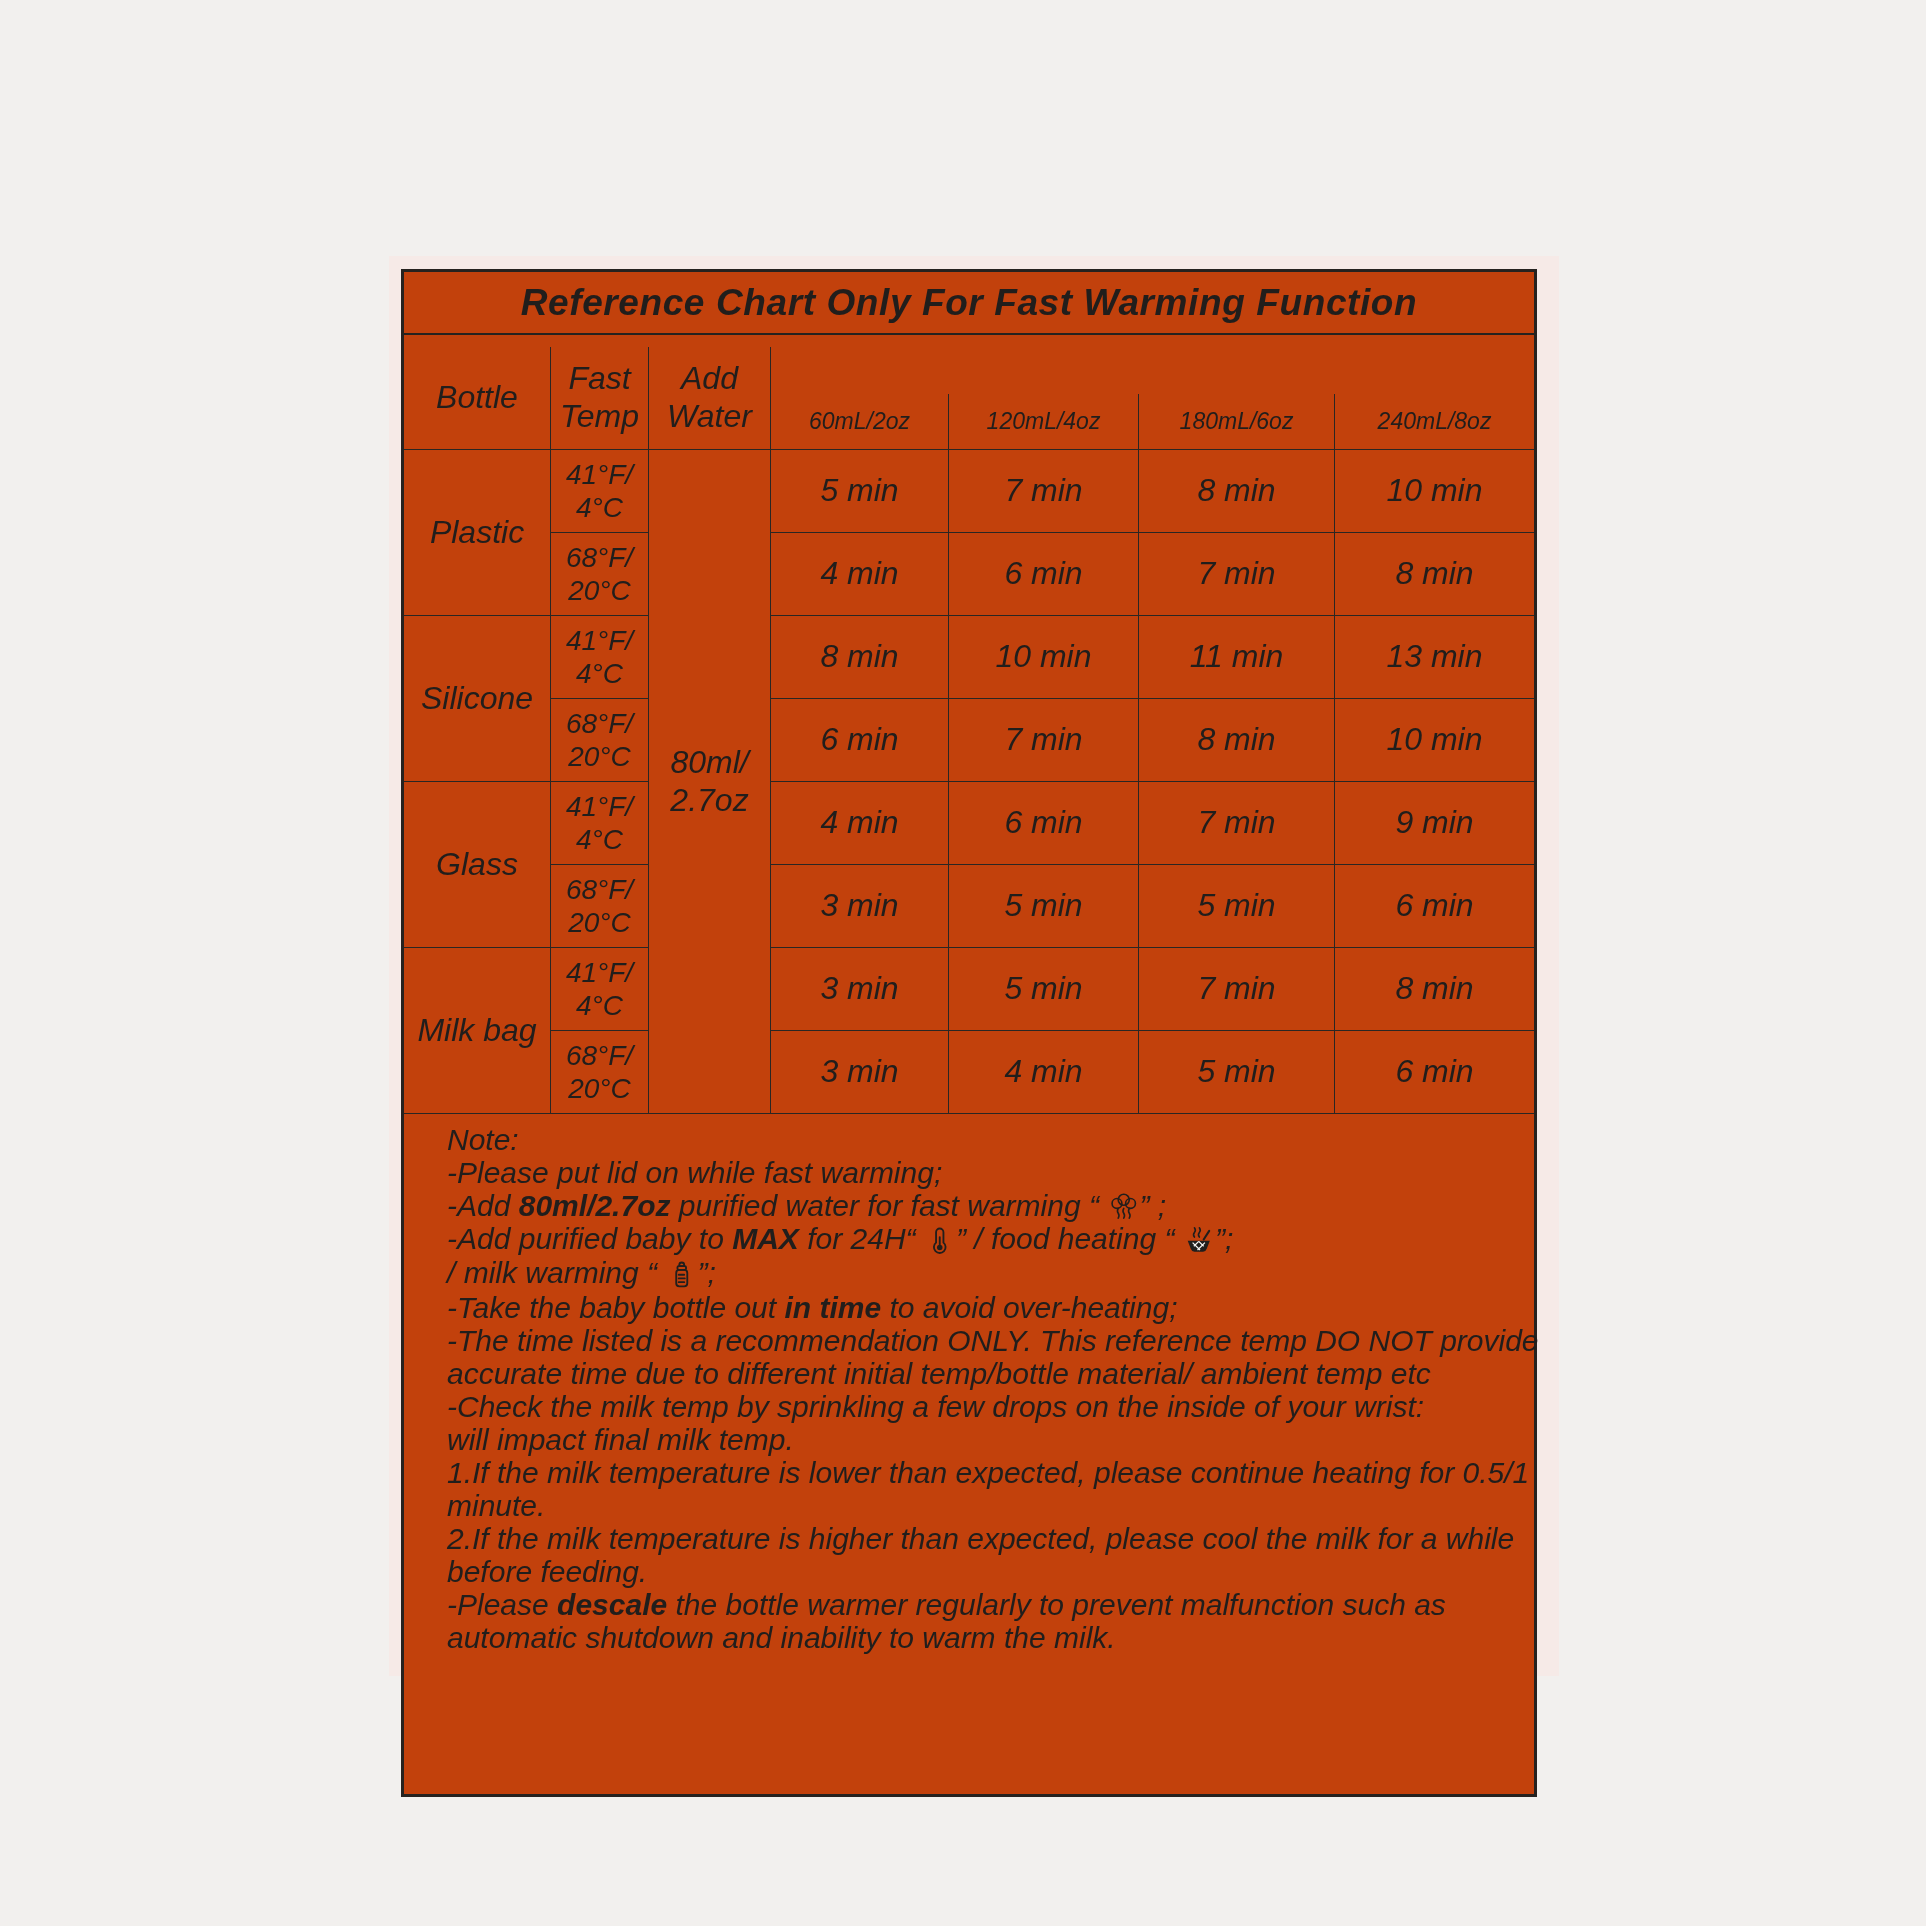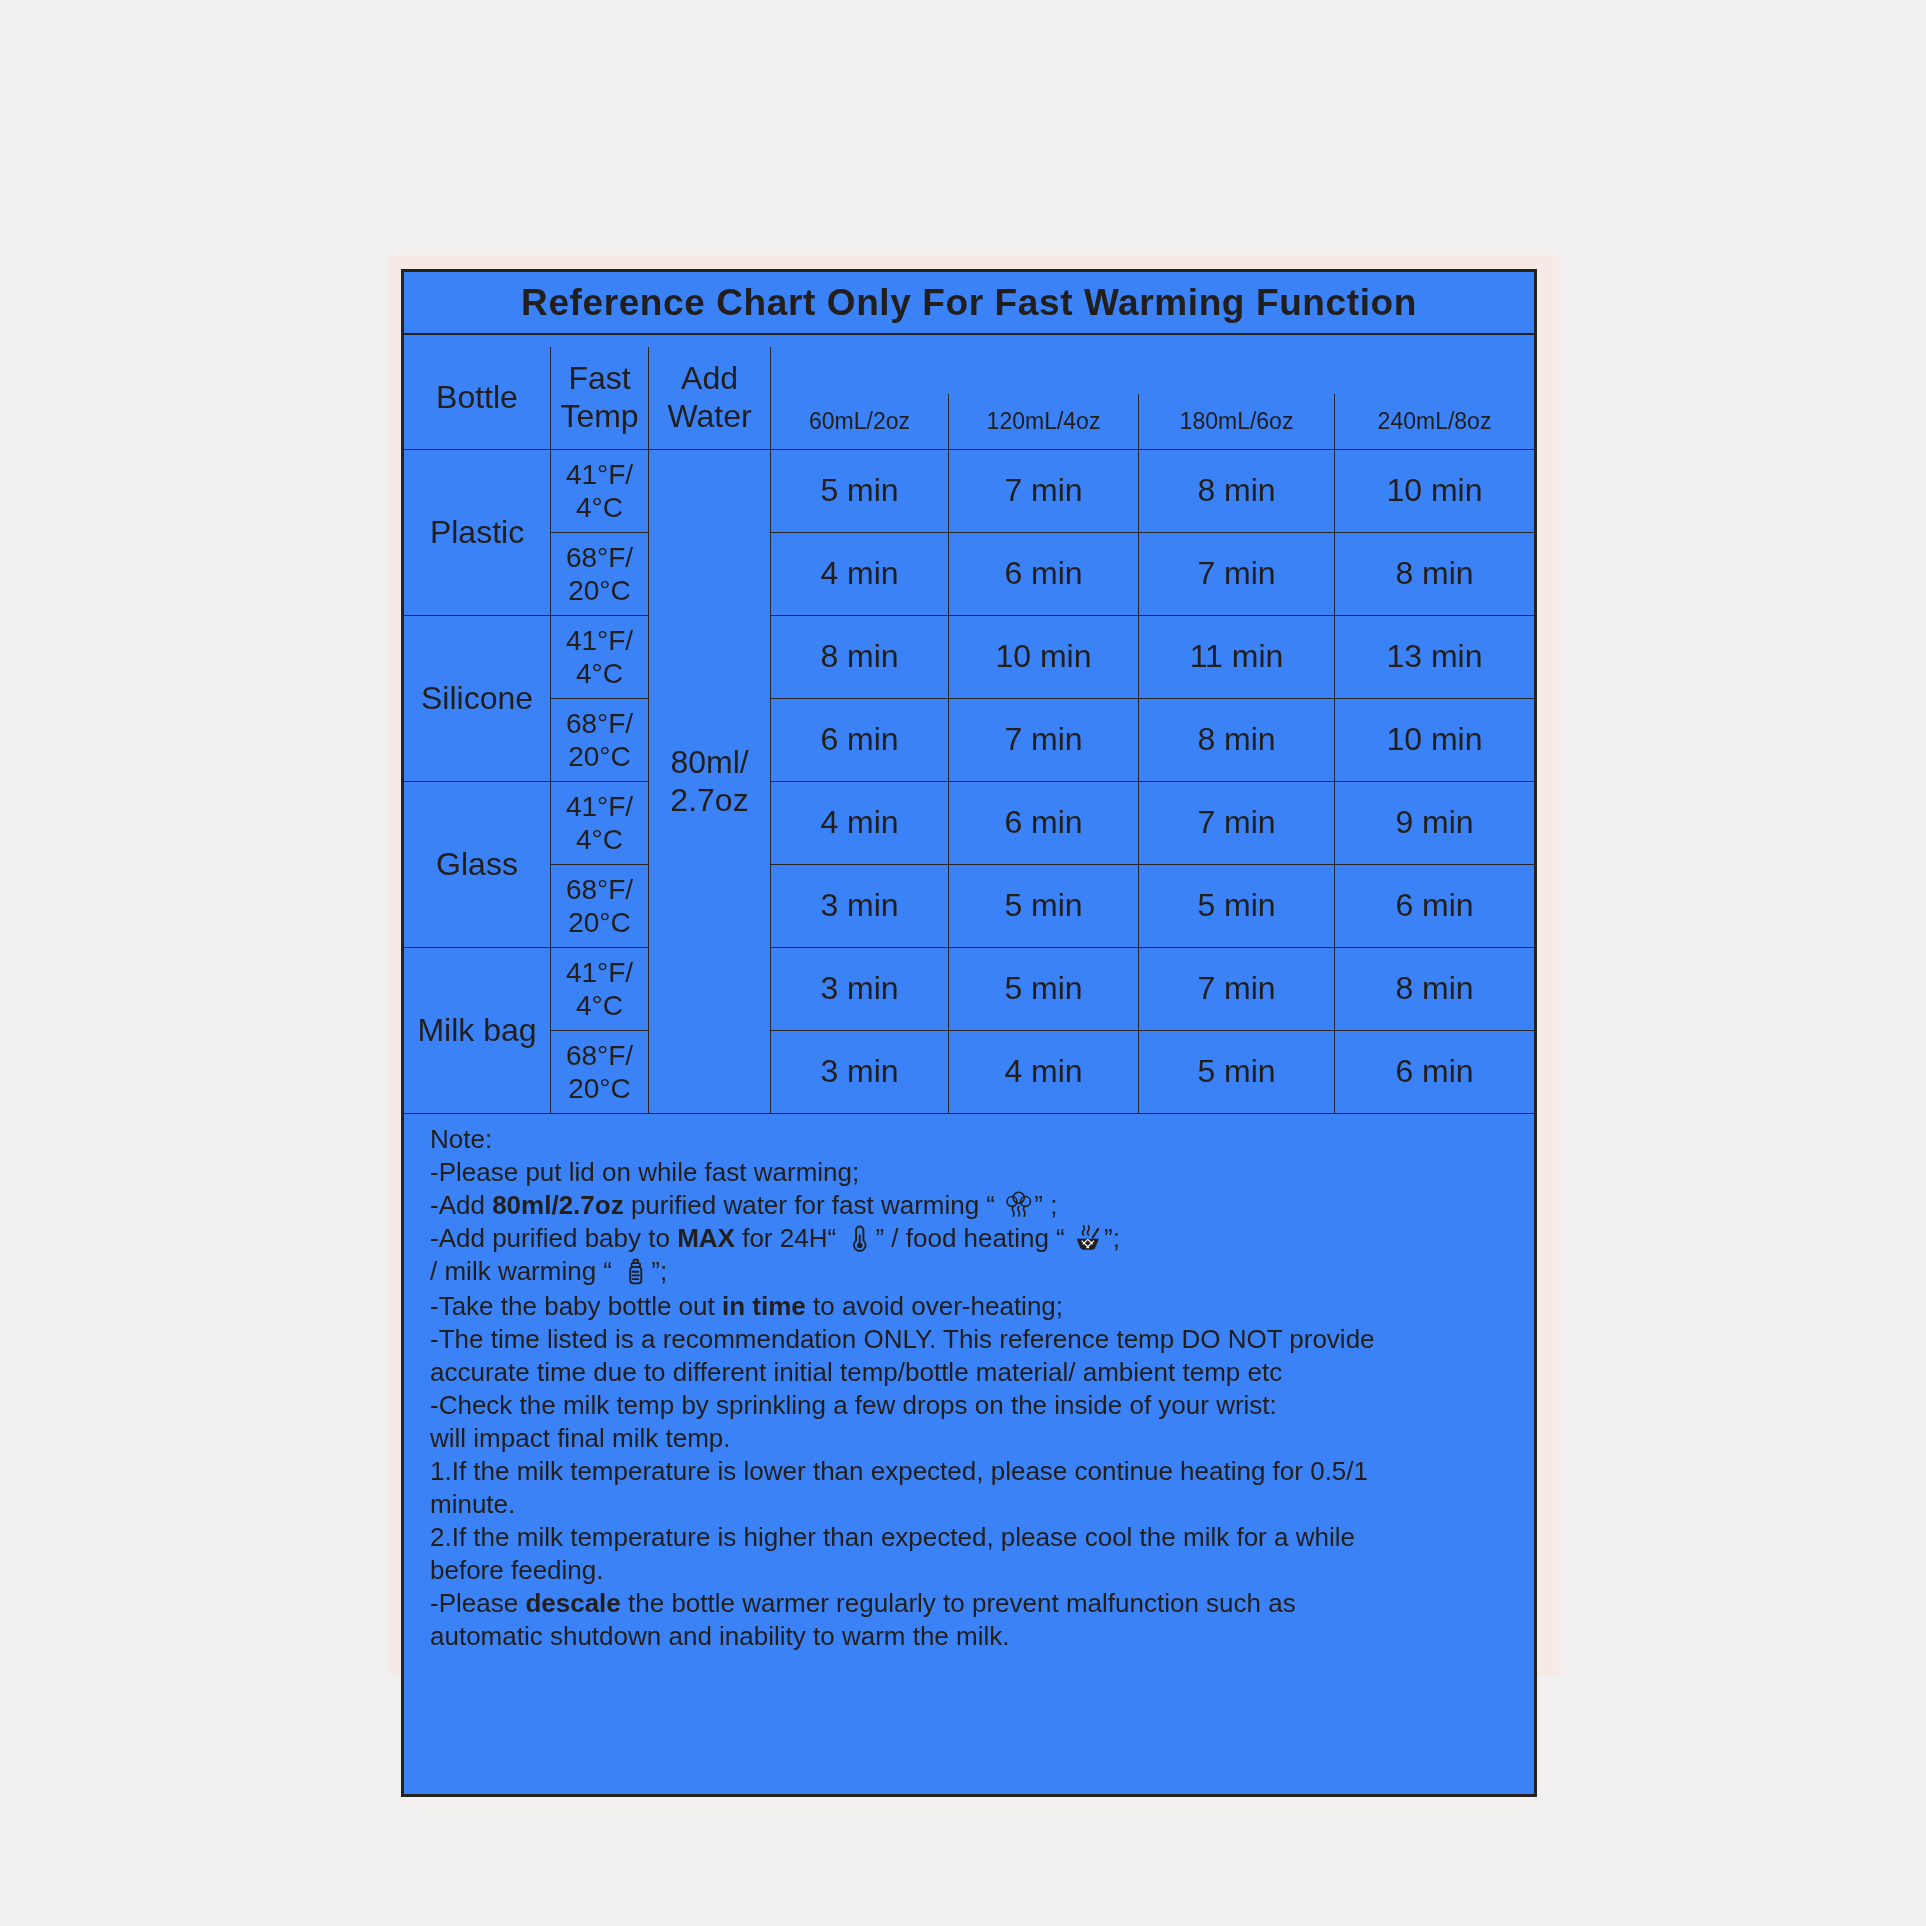--- a/index.html
+++ b/index.html
@@ -10,23 +10,24 @@
     color:#211e1c;
     position:relative;
   }
   #canvas{position:absolute;inset:0;width:1926px;height:1926px;overflow:hidden;}
   .photo{
     position:absolute;left:389px;top:256px;width:1170px;height:1420px;
     background:#f6eae7;
   }
   .sheet{
     position:absolute;left:401px;top:269px;width:1136px;height:1528px;
-    background:#3b82f6;
+    background:#c2410c;
     border:3.9px solid #26221f;
     box-sizing:border-box;
+    font-style:italic;
   }
   .title-row{
     height:63px;
     border-bottom:2.6px solid #26221f;
     display:flex;align-items:center;justify-content:center;
     font-size:37px;font-weight:bold;letter-spacing:0.6px;
     box-sizing:border-box;
   }
   .grid{
     display:grid;
@@ -41,22 +42,22 @@
     text-align:center;
     font-size:32px;
     box-sizing:border-box;
     line-height:1.18;
   }
   .nr{border-right:none;}
   .pre{white-space:pre-line;}
   .temp{font-size:28px;}
   .subhead{font-size:23px;}
   .notes{
-    padding:9px 23px 0 26px;
-    font-size:26px;line-height:33px;
+    padding:9px 23px 0 43px;
+    font-size:30px;line-height:33px;
   }
   .note-line{white-space:nowrap;}
   .note-line b{font-weight:bold;}
   .gap-above{margin-top:2px;}
   .icn{display:inline-block;width:29.5px;height:29.5px;vertical-align:-6.4px;margin:0 1.3px;}
   .icn svg{width:100%;height:100%;}
 </style>
 </head>
 <body>
 

